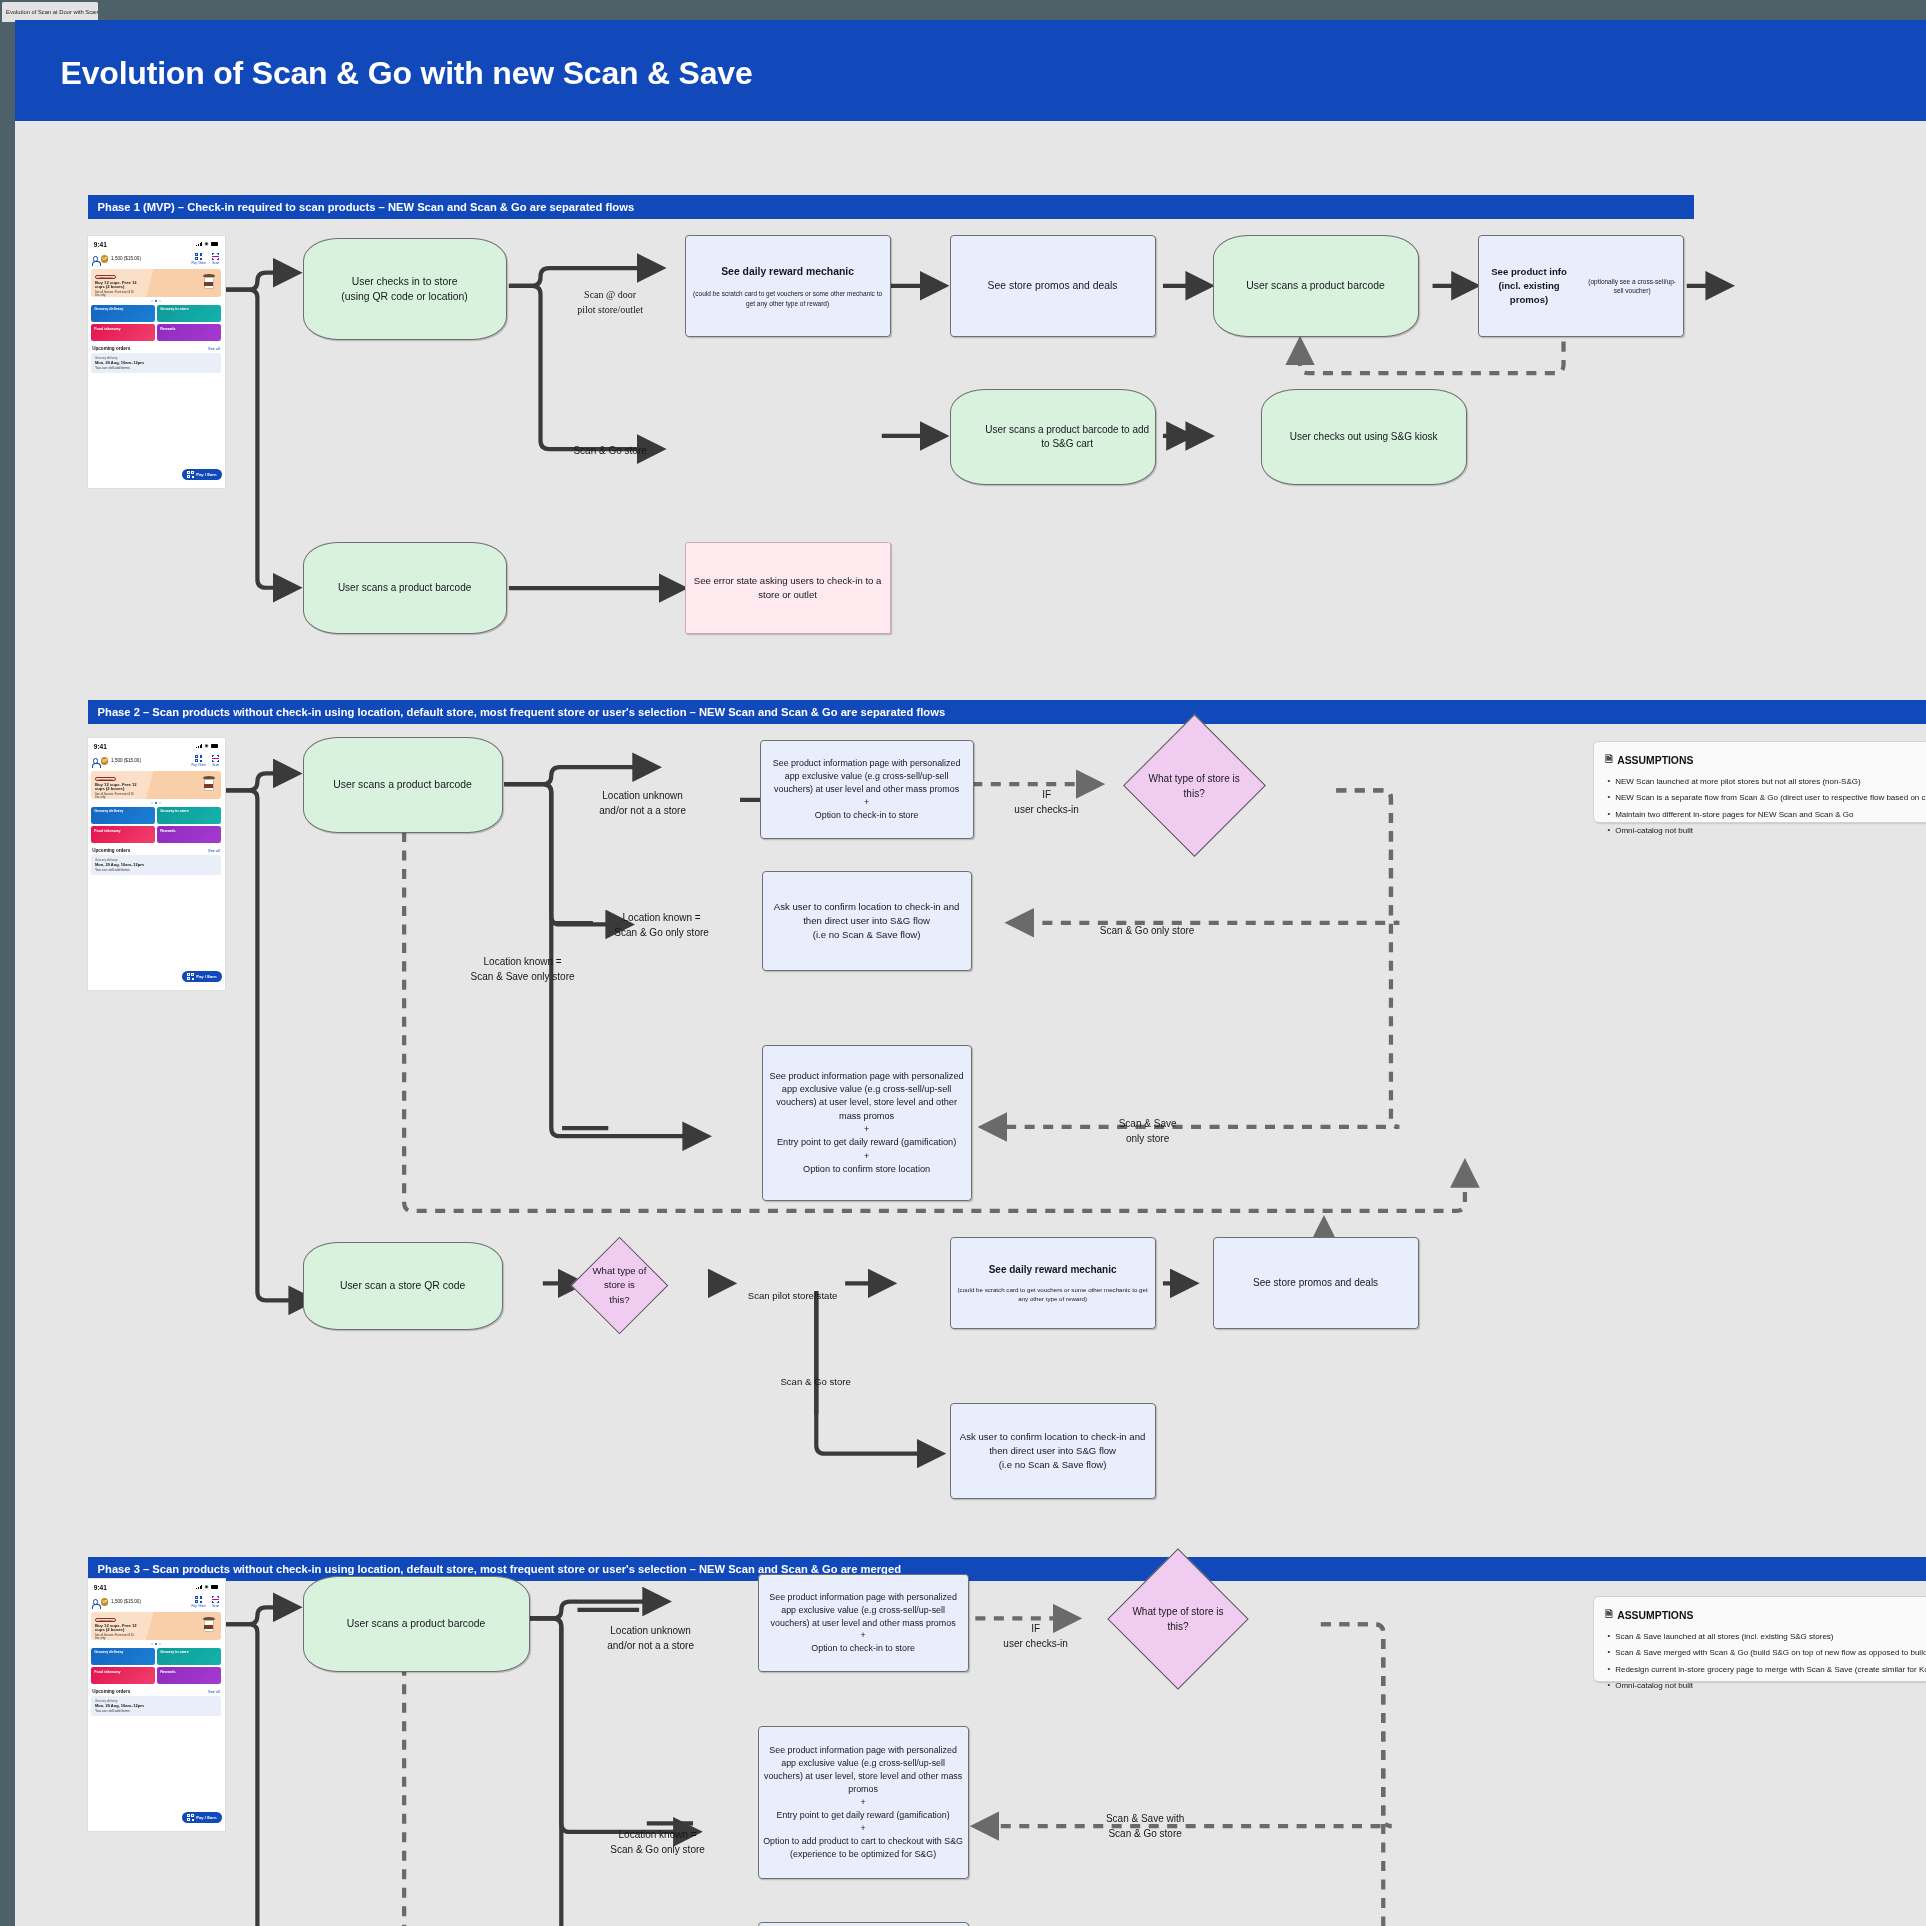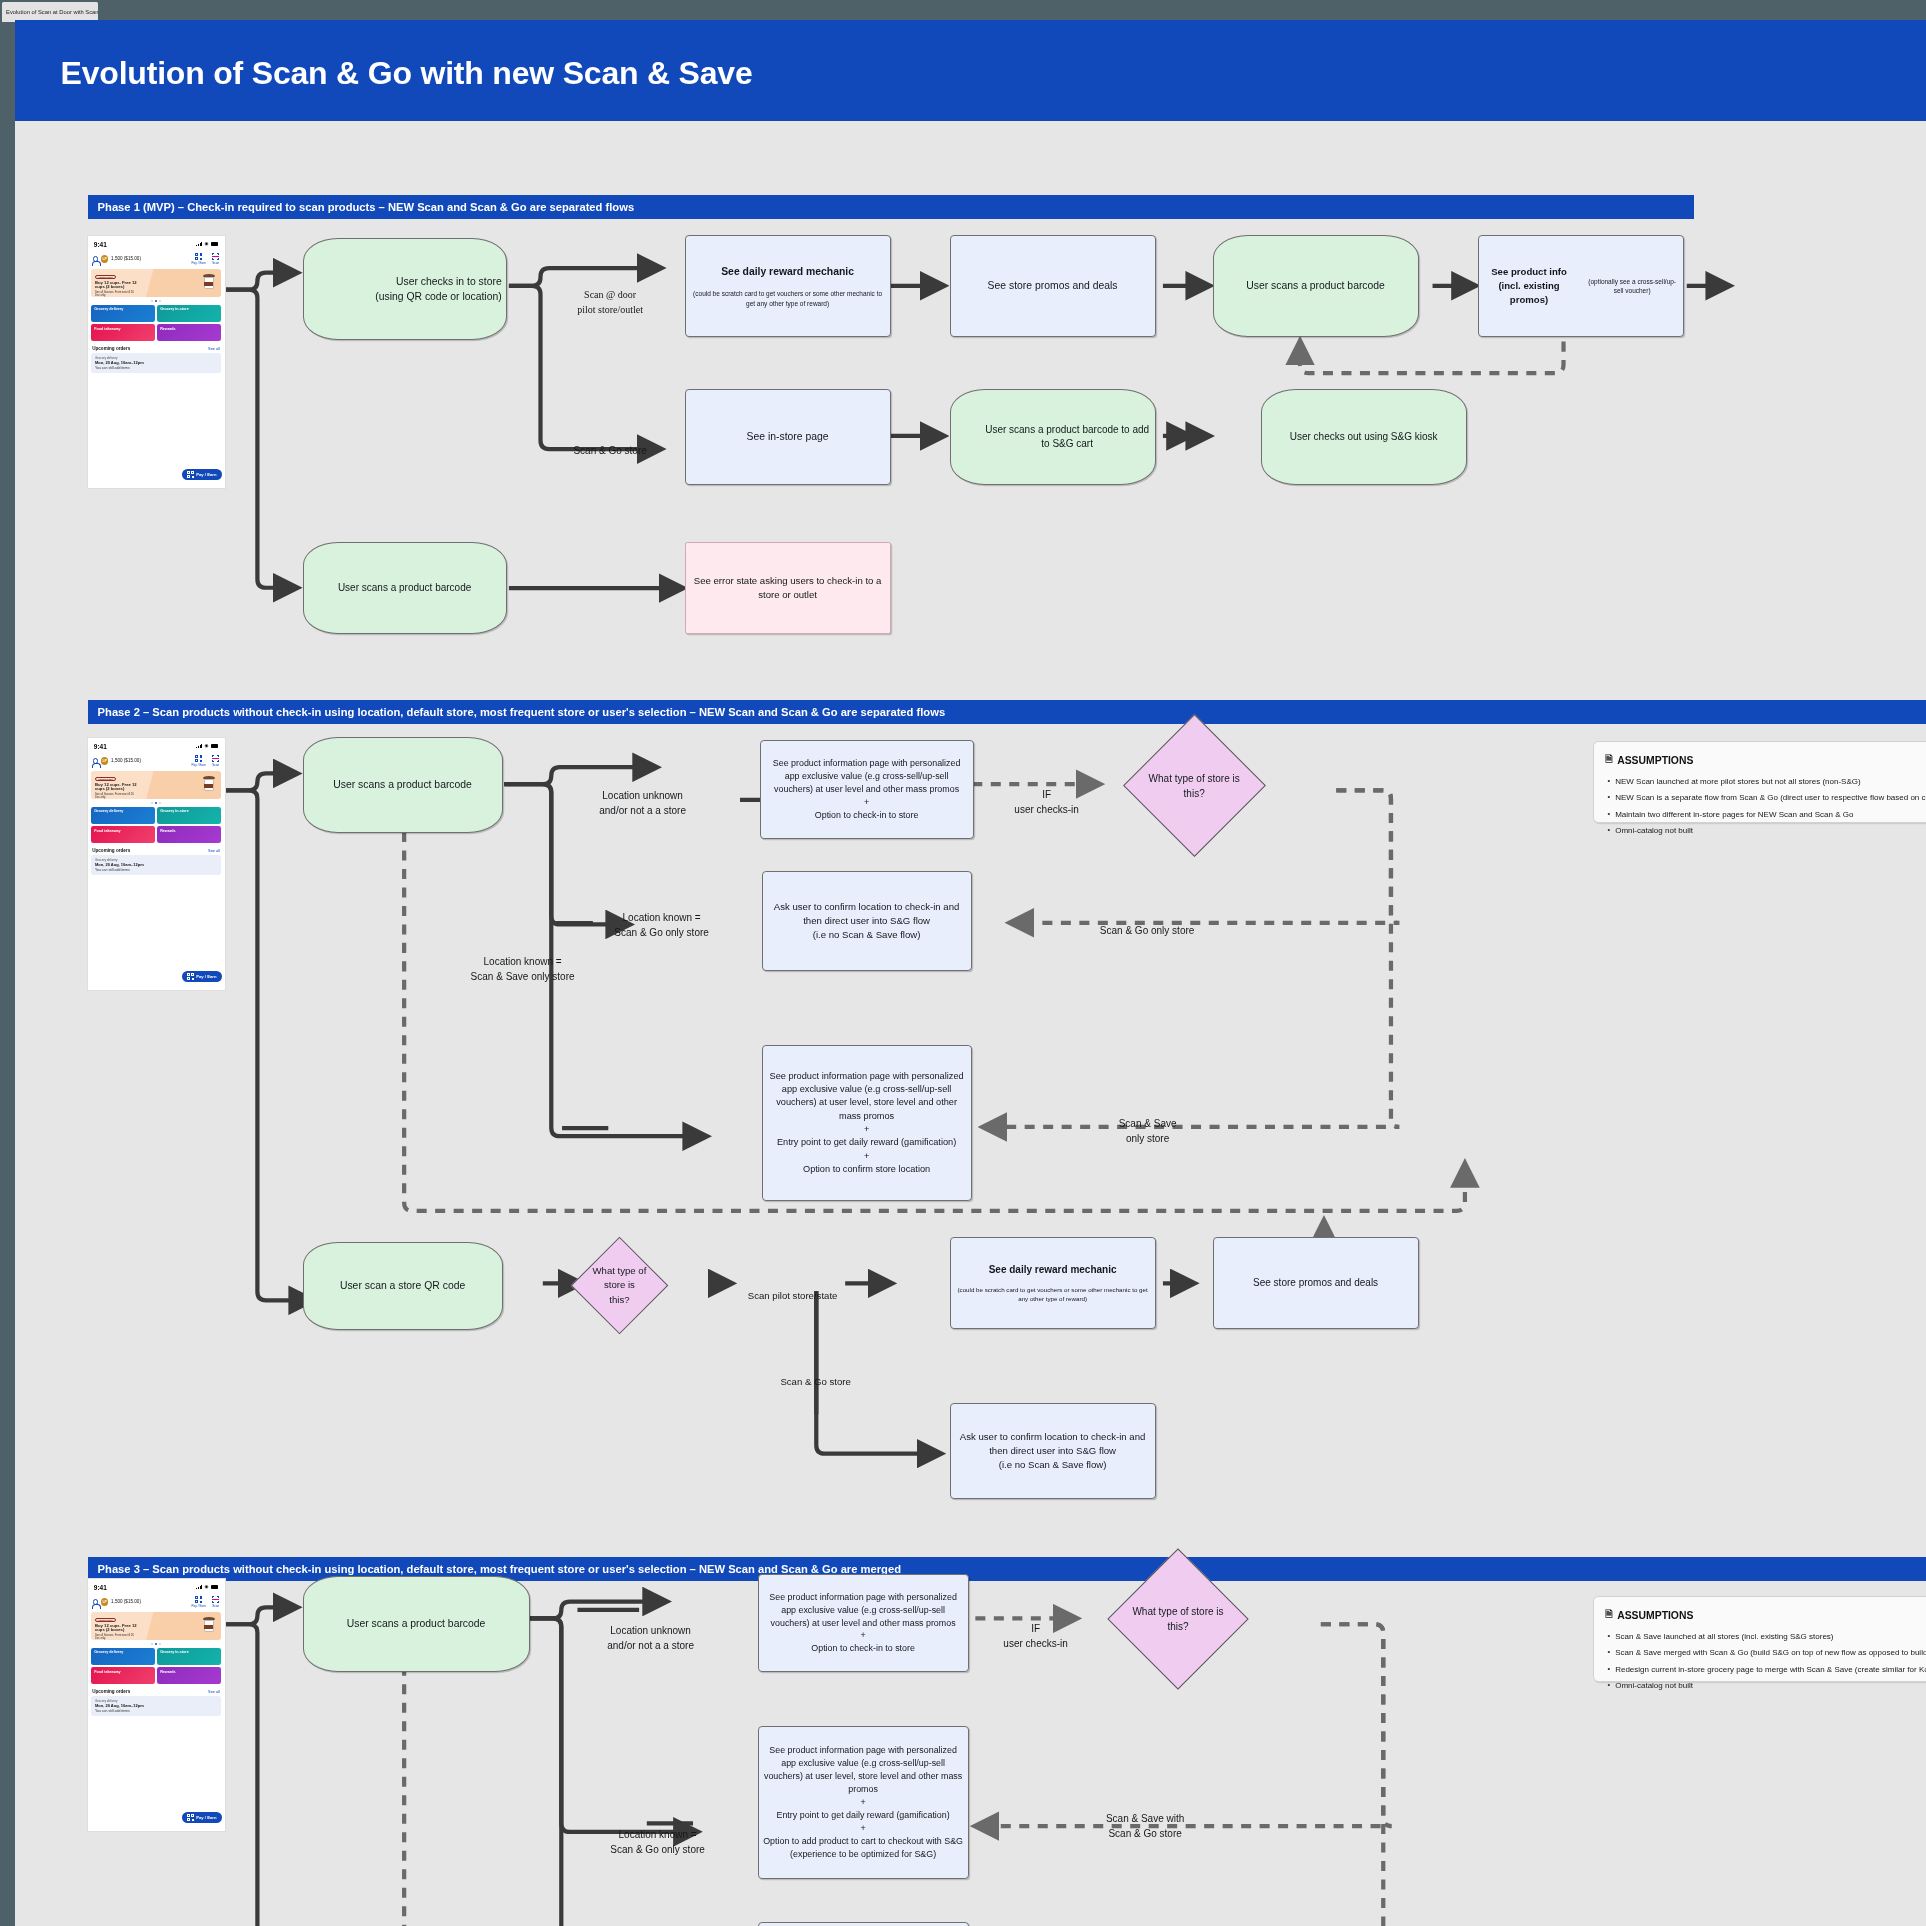--- a/index.html
+++ b/index.html
@@ -329,21 +329,21 @@
       <div class="qr qrw">
           <span></span>
           <span></span>
           <span></span>
           <span></span>
         </div>
       <span>Pay / Earn</span>
     </div>
   </div>
 
-  <div class="node pill" style="left:288px; top:218px; width:204px; height:102px; font-size:10.4px;text-align:right;">
+  <div class="node pill" style="left:288px; top:218px; width:204px; height:102px; font-size:10.4px;">
     <div class="t">User checks in to store
 (using QR code or location)</div>
   </div>
   <div class="edge-label" style="left:534px; top:252px; width:123px; font-size:10px;font-family:Liberation Serif, serif;">
     <span>Scan @ door
 pilot store/outlet</span>
   </div>
   <div class="edge-label" style="left:534px; top:408px; width:123px; font-size:10px;">
     <span>Scan &amp; Go store</span>
   </div>
@@ -356,23 +356,20 @@
     <div class="t">See store promos and deals</div>
   </div>
   <div class="node pill" style="left:1198px; top:215px; width:206px; height:102px; font-size:10.4px;">
     <div class="t">User scans a product barcode</div>
   </div>
   <div class="node rect" style="left:1463px; top:215px; width:206px; height:102px; flex-direction:row; gap:10px;">
     <div class="t" style="font-size:9.6px;font-weight:600">See product info (incl. existing promos)</div>
     <div class="t" style="font-size:6.5px">(optionally see a cross-sell/up-sell voucher)</div>
   </div>
 
-  <div class="node rect" style="left:670px; top:369px; width:206px; height:96px; font-size:10.4px;">
-    <div class="t">See in-store page</div>
-  </div>
   <div class="node pill" style="left:935px; top:369px; width:206px; height:96px; font-size:10px;padding-left:33px;">
     <div class="t">User scans a product barcode to add to S&amp;G cart</div>
   </div>
   <div class="node pill" style="left:1198px; top:369px; width:206px; height:96px; font-size:10px;margin-left:48px;">
     <div class="t">User checks out using S&amp;G kiosk</div>
   </div>
 
   <div class="node pill" style="left:288px; top:522px; width:204px; height:92px; font-size:10px;">
     <div class="t">User scans a product barcode</div>
   </div>

